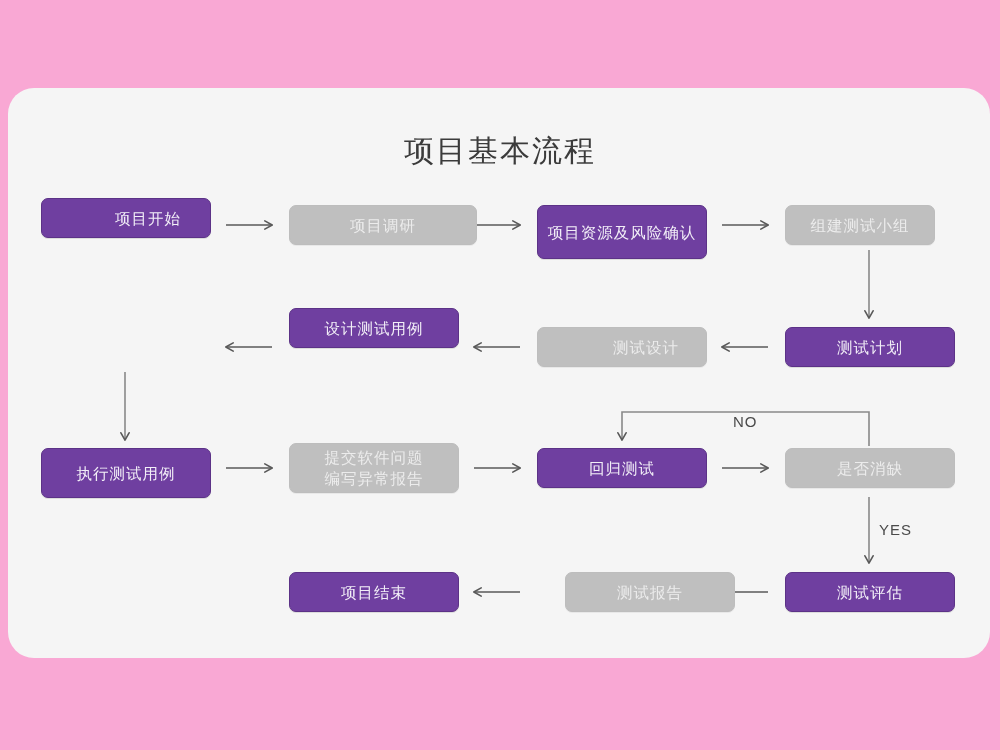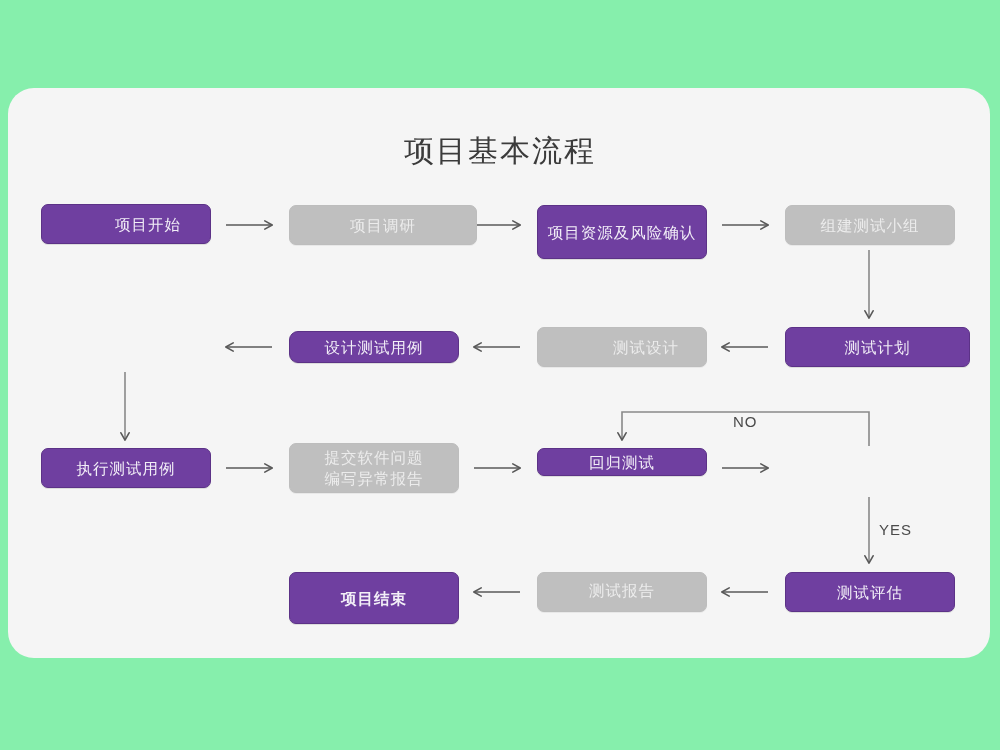--- a/index.html
+++ b/index.html
@@ -10,21 +10,21 @@
   body {
     width: 1000px;
     height: 750px;
     font-family: "Liberation Sans", "DejaVu Sans", sans-serif;
     overflow: hidden;
   }
   #canvas {
     position: relative;
     width: 1000px;
     height: 750px;
-    background: #86efac;
+    background: #f9a8d4;
   }
   #panel {
     position: absolute;
     left: 8px;
     top: 88px;
     width: 982px;
     height: 570px;
     background: #f5f5f5;
     border-radius: 26px;
   }
@@ -121,31 +121,32 @@
 
     <line x1="869" y1="497" x2="869" y2="563" stroke="#898989" stroke-width="1.6" marker-end="url(#ahd)"></line>
 
     <line x1="768" y1="592" x2="722" y2="592" stroke="#595959" stroke-width="1.5" marker-end="url(#ah)"></line>
     <line x1="520" y1="592" x2="474" y2="592" stroke="#595959" stroke-width="1.5" marker-end="url(#ah)"></line>
   </svg>
 
   <div class="edge-label" style="left:733px; top:413px;">NO</div>
   <div class="edge-label" style="left:879px; top:521px;">YES</div>
 
-  <div class="node purple" style="left:41px;  top:204px; width:170px; height:40px;padding-left:44px;">项目开始</div>
+  <div class="node purple" style="left:41px;  top:198px; width:170px; height:40px;padding-left:44px;">项目开始</div>
   <div class="node gray" style="left:289px; top:205px; width:188px; height:40px;">项目调研</div>
   <div class="node purple" style="left:537px; top:205px; width:170px; height:54px;">项目资源及风险确认</div>
-  <div class="node gray" style="left:785px; top:205px; width:170px; height:40px;">组建测试小组</div>
+  <div class="node gray" style="left:785px; top:205px; width:150px; height:40px;">组建测试小组</div>
 
-  <div class="node purple" style="left:289px; top:331px; width:170px; height:32px;border-radius:9px;">设计测试用例</div>
+  <div class="node purple" style="left:289px; top:308px; width:170px; height:40px;">设计测试用例</div>
   <div class="node gray" style="left:537px; top:327px; width:170px; height:40px;padding-left:48px;">测试设计</div>
-  <div class="node purple" style="left:785px; top:327px; width:185px; height:40px;">测试计划</div>
+  <div class="node purple" style="left:785px; top:327px; width:170px; height:40px;">测试计划</div>
 
-  <div class="node purple" style="left:41px;  top:448px; width:170px; height:40px;">执行测试用例</div>
+  <div class="node purple" style="left:41px;  top:448px; width:170px; height:50px;">执行测试用例</div>
   <div class="node gray" style="left:289px; top:443px; width:170px; height:50px;">提交软件问题
 编写异常报告</div>
-  <div class="node purple" style="left:537px; top:448px; width:170px; height:28px;font-family:Liberation Serif, serif;">回归测试</div>
+  <div class="node purple" style="left:537px; top:448px; width:170px; height:40px;font-family:Liberation Serif, serif;">回归测试</div>
+  <div class="node gray" style="left:785px; top:448px; width:170px; height:40px;">是否消缺</div>
 
-  <div class="node purple" style="left:289px; top:572px; width:170px; height:52px;font-weight:bold;">项目结束</div>
-  <div class="node gray" style="left:537px; top:572px; width:170px; height:40px;font-family:Liberation Mono, monospace;">测试报告</div>
+  <div class="node purple" style="left:289px; top:572px; width:170px; height:40px;">项目结束</div>
+  <div class="node gray" style="left:565px; top:572px; width:170px; height:40px;">测试报告</div>
   <div class="node purple" style="left:785px; top:572px; width:170px; height:40px;">测试评估</div>
 
 </div>
 
 </body></html>

